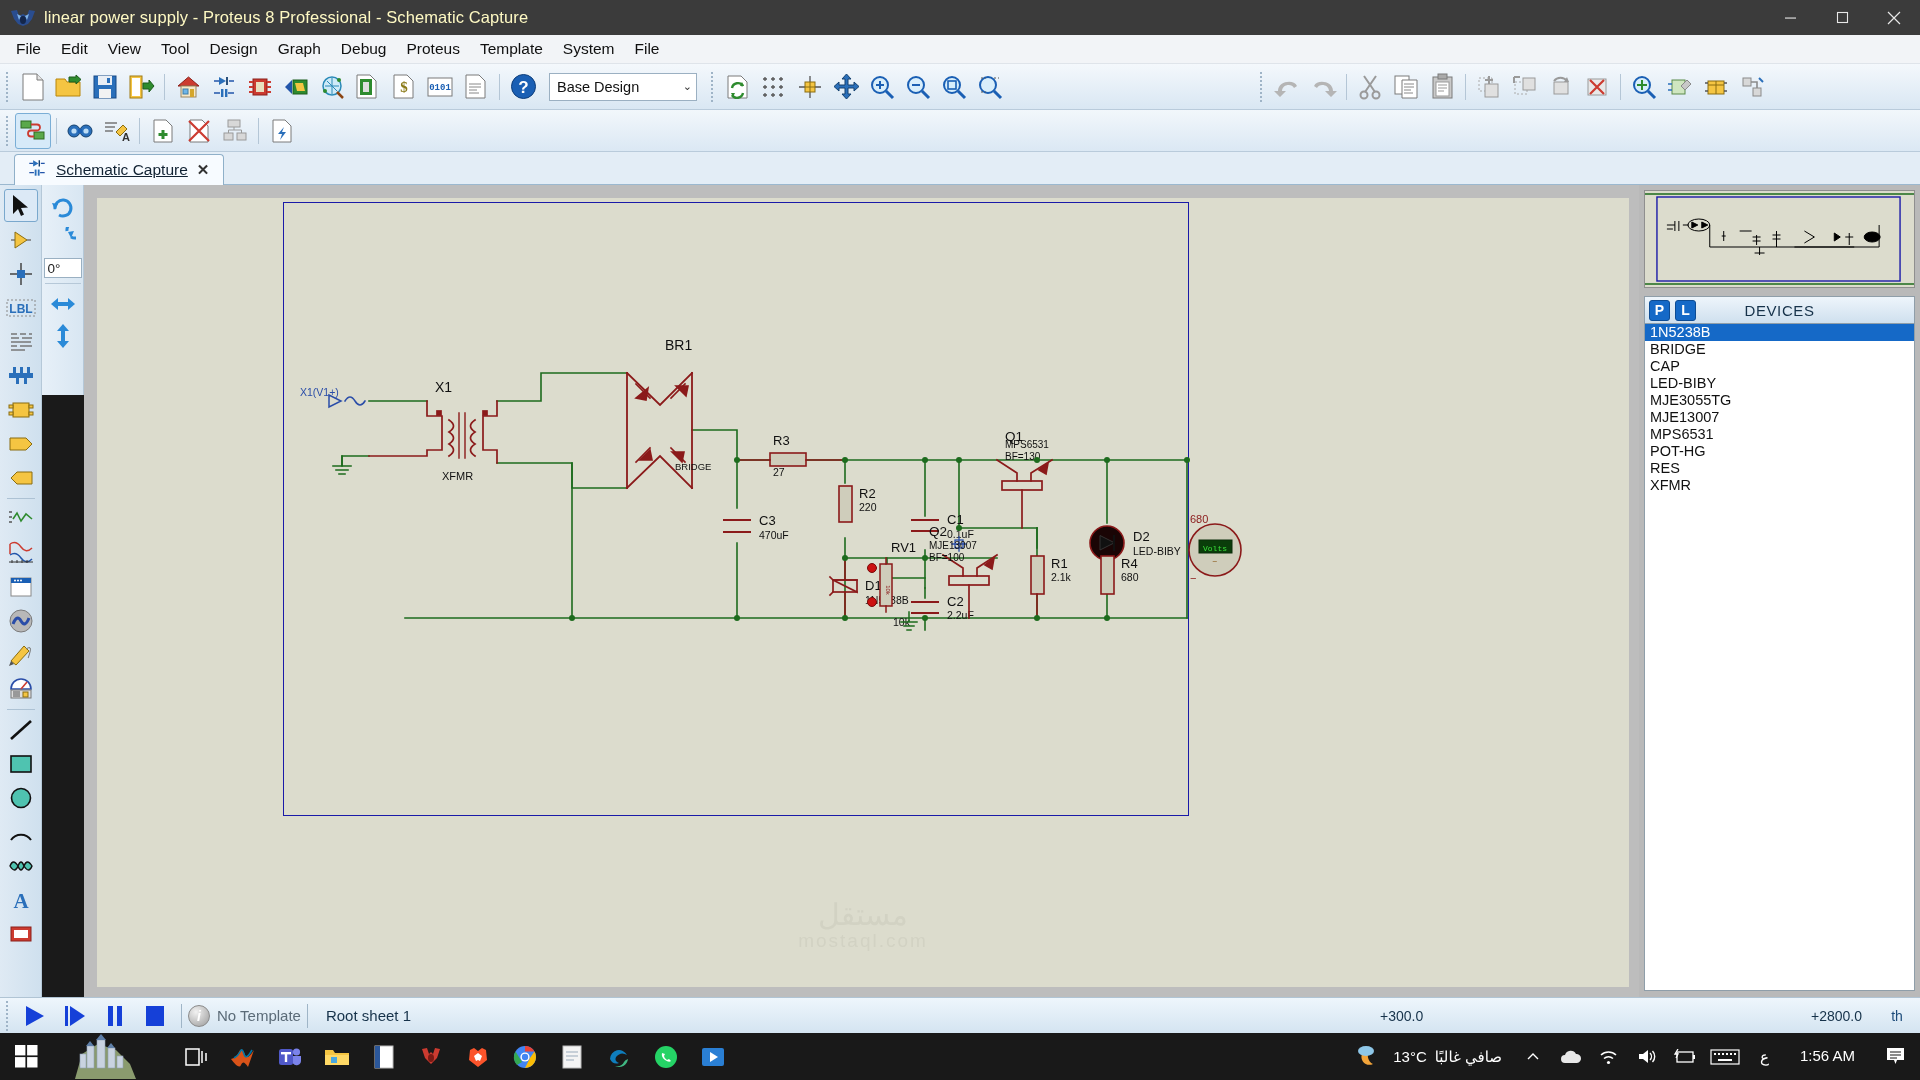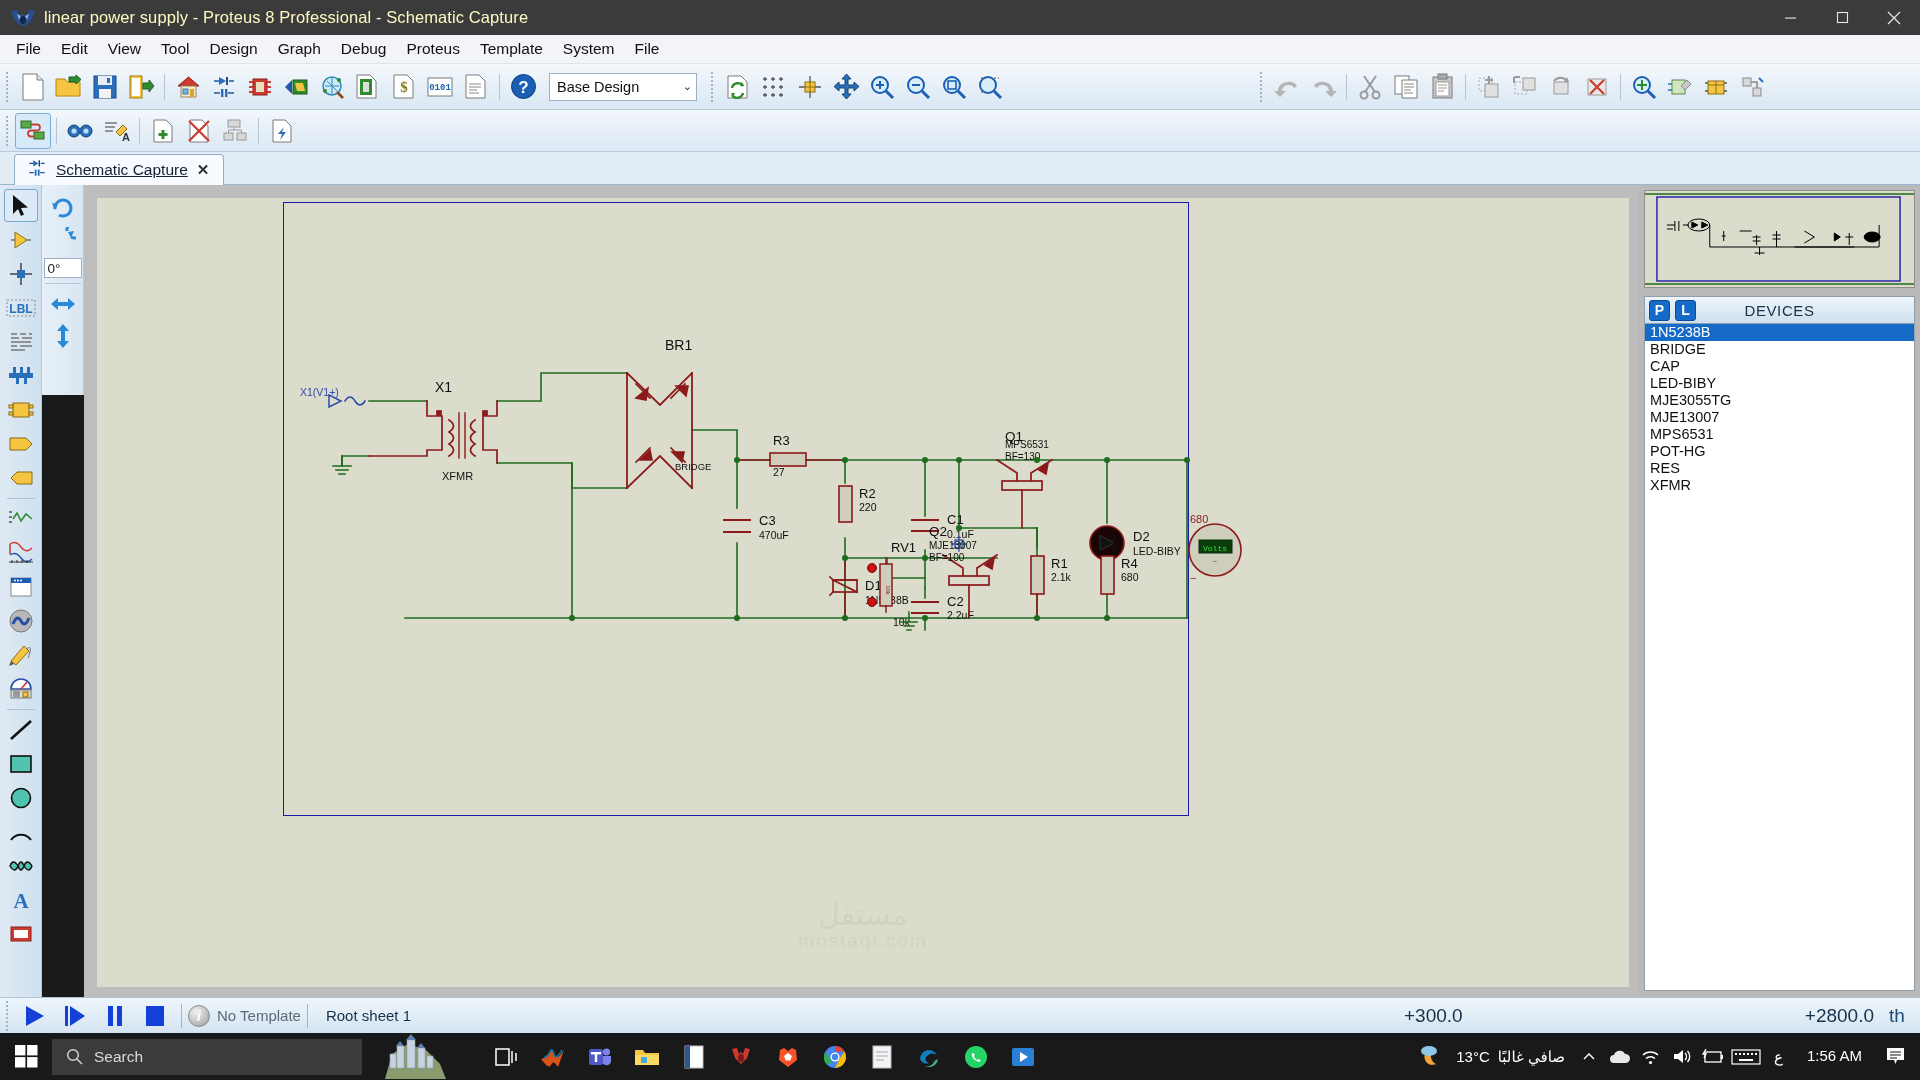--- a/index.html
+++ b/index.html
@@ -106,33 +106,33 @@
     background:linear-gradient(#eef6fc,#d4e4f1); display:flex; align-items:center;
     border-top:1px solid #b0c4d4; }
   .sbtn{ width:40px; height:34px; display:flex; align-items:center; justify-content:center; }
   .ssep{ width:1px; height:24px; background:#9fb5c7; margin:0 6px; }
   .msg{ display:flex; align-items:center; gap:7px; font-size:15px; color:#5b6b78; }
   .msg-icon{ width:22px; height:22px; border-radius:50%;
      background:radial-gradient(circle at 35% 30%,#f2f2f2,#9a9a9a);
      color:#fff; font-style:italic; font-weight:bold; font-size:14px;
      display:flex; align-items:center; justify-content:center; border:1px solid #8a8a8a;}
   .rootsheet{ font-size:15px; color:#16324a; padding-left:12px; }
-  .coords{ margin-left:auto; display:flex; align-items:center; gap:0; font-size:19px; color:#16324a; }
+  .coords{ margin-left:auto; display:flex; align-items:center; gap:12px; font-size:14px; color:#16324a; }
   .coordx{ width:300px; text-align:left; }
   .coordy{ width:170px; text-align:right; }
   .units{ width:46px; text-align:center; color:#1c4b7a; }
 
   
   .taskbar{ position:absolute; left:0; bottom:0; width:1920px; height:47px;
     background:#191919; display:flex; align-items:center; }
   .startbtn{ width:52px; height:47px; display:flex; align-items:center; justify-content:center; }
   .searchbox{ width:310px; height:36px; background:#3b3b3b; display:flex; align-items:center;
     gap:11px; padding-left:14px; color:#d9d9d9; font-size:15.5px; }
   .tkicon{ width:47px; height:47px; display:flex; align-items:center; justify-content:center; }
-  .tray{ margin-left:auto; display:flex; align-items:center; gap:0; padding-right:6px; }
+  .tray{ margin-left:auto; display:flex; align-items:center; gap:7px; padding-right:6px; }
   .weather{ display:flex; align-items:center; gap:8px; color:#fff; font-size:15px; padding:0 8px; }
   .trayicon{ width:31px; height:47px; display:flex; align-items:center; justify-content:center;
     color:#fff; }
   .clock{ color:#fff; font-size:15px; padding:0 14px; text-align:center; line-height:1.1; }
   .langind{ color:#fff; font-size:15px; padding:0 10px; }
 </style>
 </head>
 <body>
 
 <div id="app">
@@ -1043,27 +1043,20 @@
   </div>
 
   <div class="taskbar">
     <div class="startbtn">
       <svg width="23" height="23" viewBox="0 0 23 23">
           <rect x="0" y="0" width="10.4" height="10.4" fill="#fff"></rect>
           <rect x="12.1" y="0" width="10.4" height="10.4" fill="#fff"></rect>
           <rect x="0" y="12.1" width="10.4" height="10.4" fill="#fff"></rect>
           <rect x="12.1" y="12.1" width="10.4" height="10.4" fill="#fff"></rect>
         </svg>
-    </div>
-    <div class="searchbox">
-      <svg width="17" height="17" viewBox="0 0 17 17">
-          <circle cx="7" cy="7" r="5.3" fill="none" stroke="#d0d0d0" stroke-width="1.5"></circle>
-          <path d="M11 11 L16 16" stroke="#d0d0d0" stroke-width="1.5"></path>
-        </svg>
-      <span>Search</span>
     </div>
 
     <div class="tkicon" style="width:120px">
       <svg width="105" height="45" viewBox="0 0 105 45">
         <rect x="0" y="0" width="105" height="45" fill="#191919"></rect>
         <path d="M15 45 L22 20 L38 10 L56 16 L70 30 L76 45 Z" fill="#8a9b6e"></path>
         <g fill="#c9d3e0" stroke="#8fa0b5" stroke-width=".6">
           <rect x="27" y="12" width="7" height="22"></rect>
             <rect x="37" y="6" width="8" height="28"></rect>
           <rect x="48" y="14" width="7" height="20"></rect>

